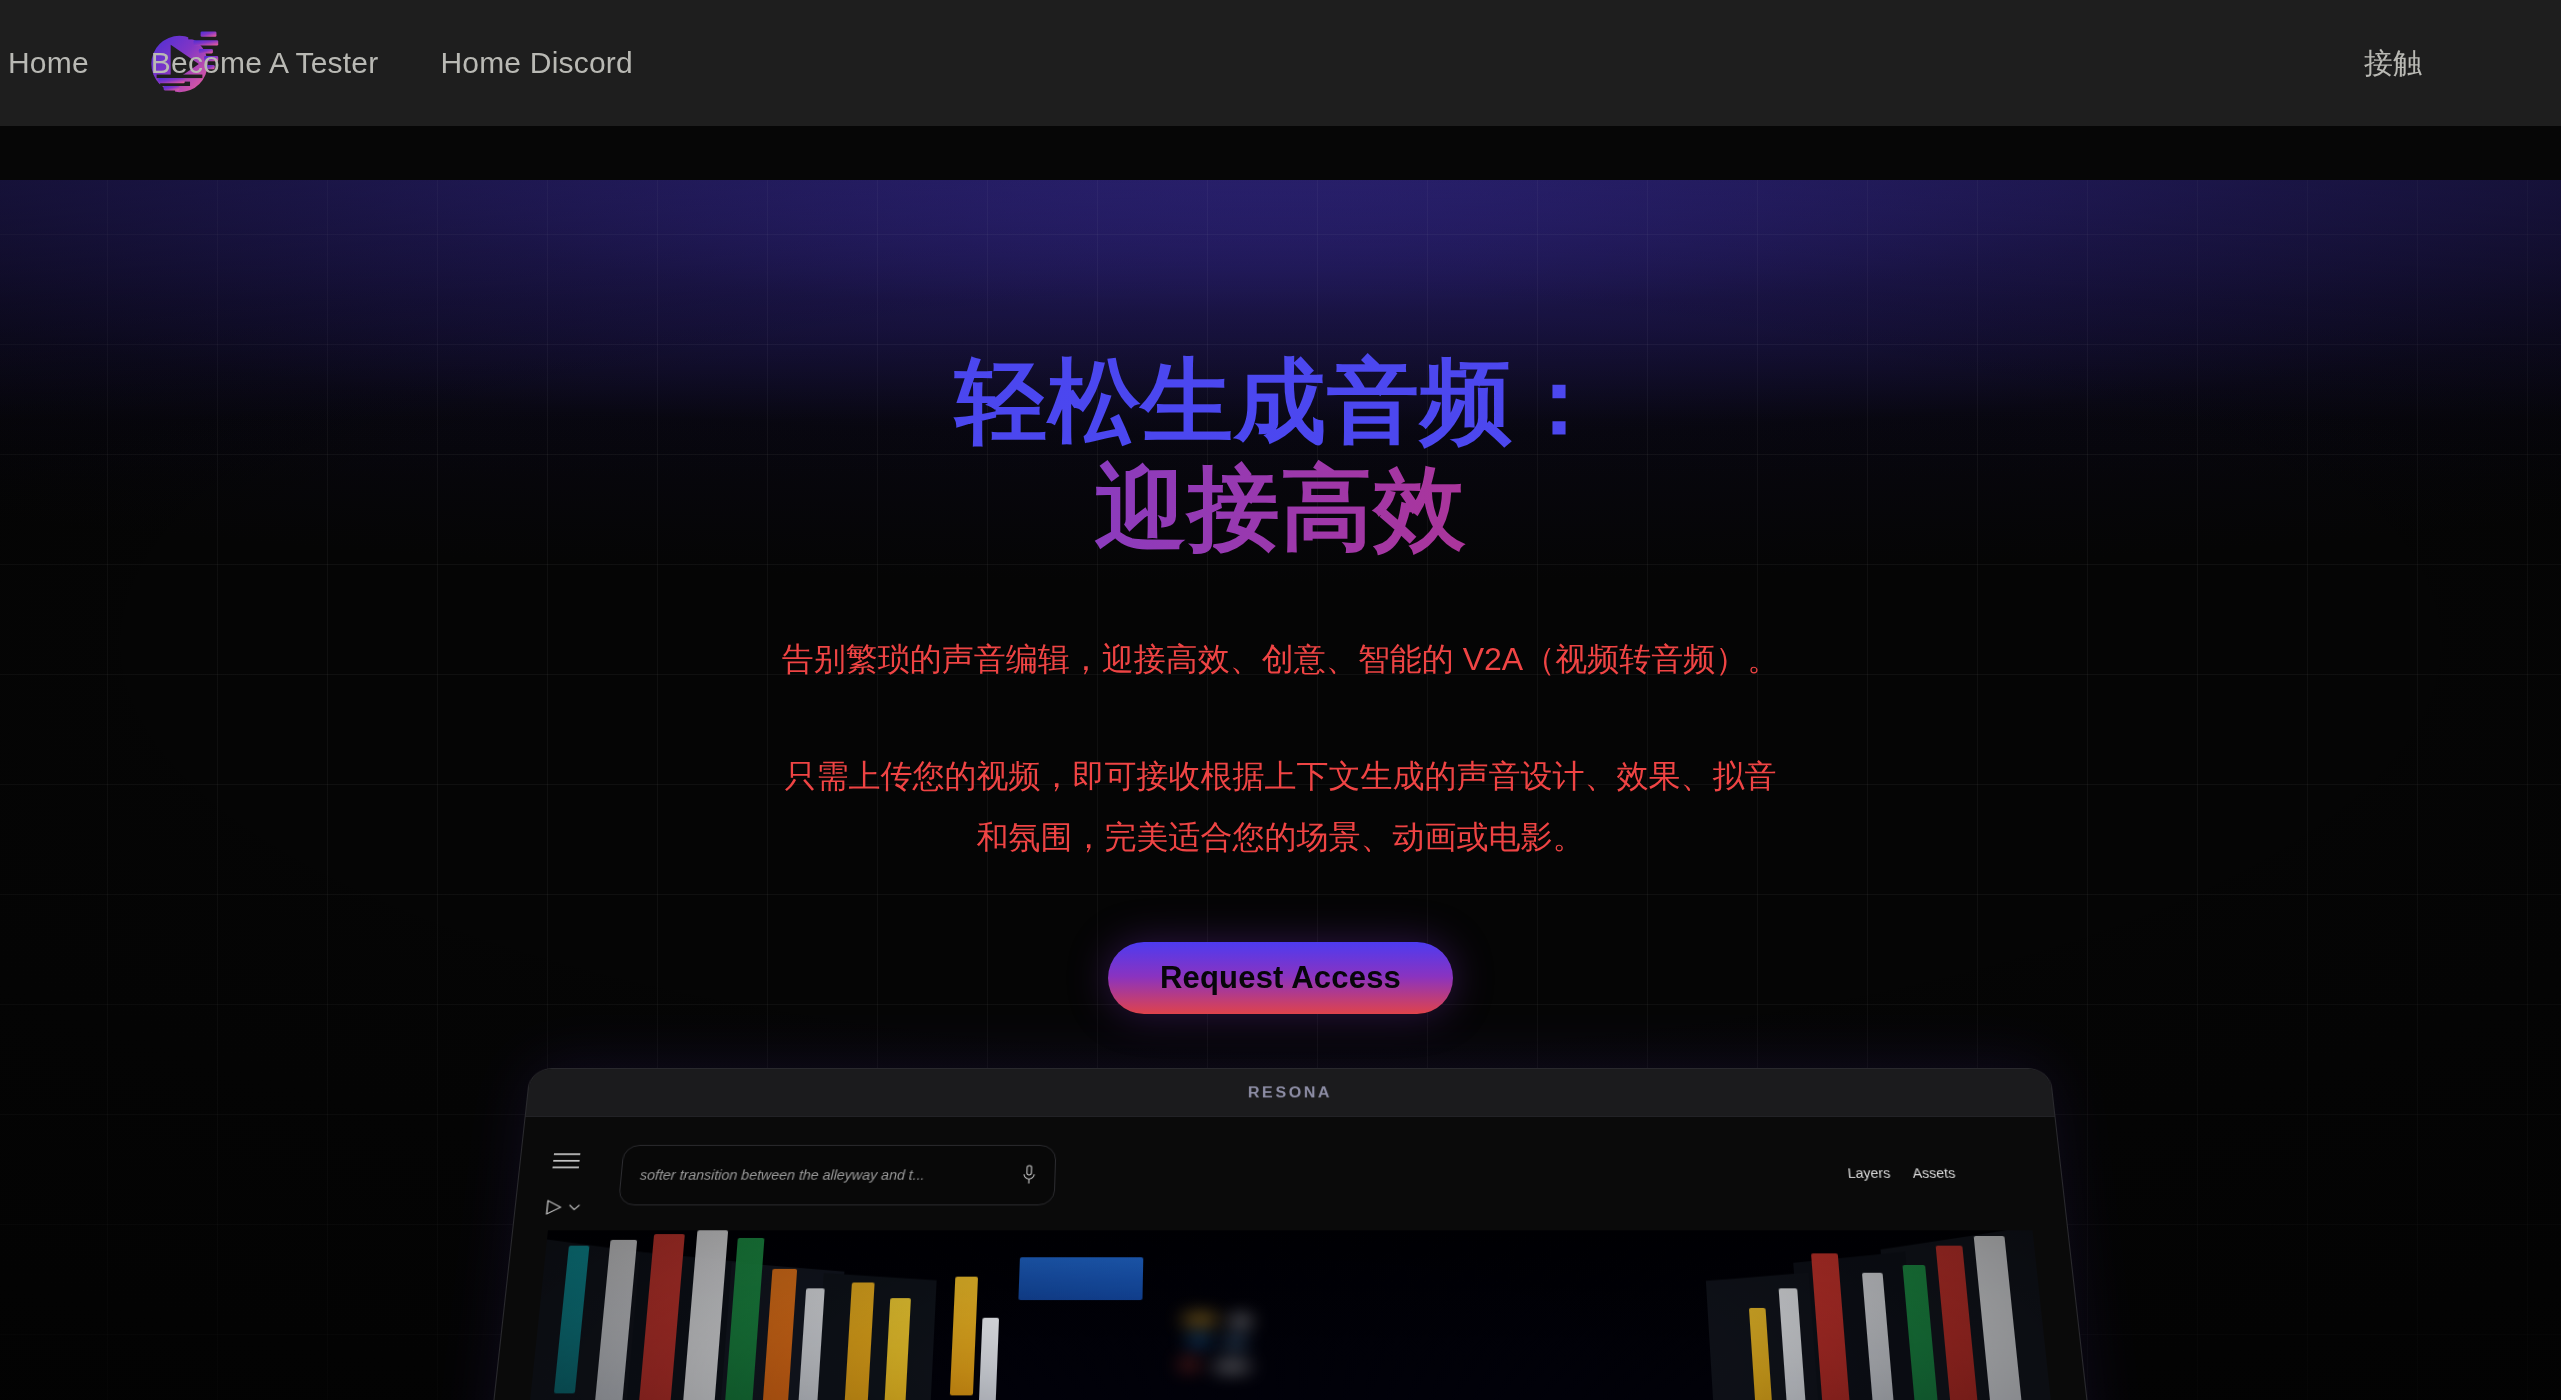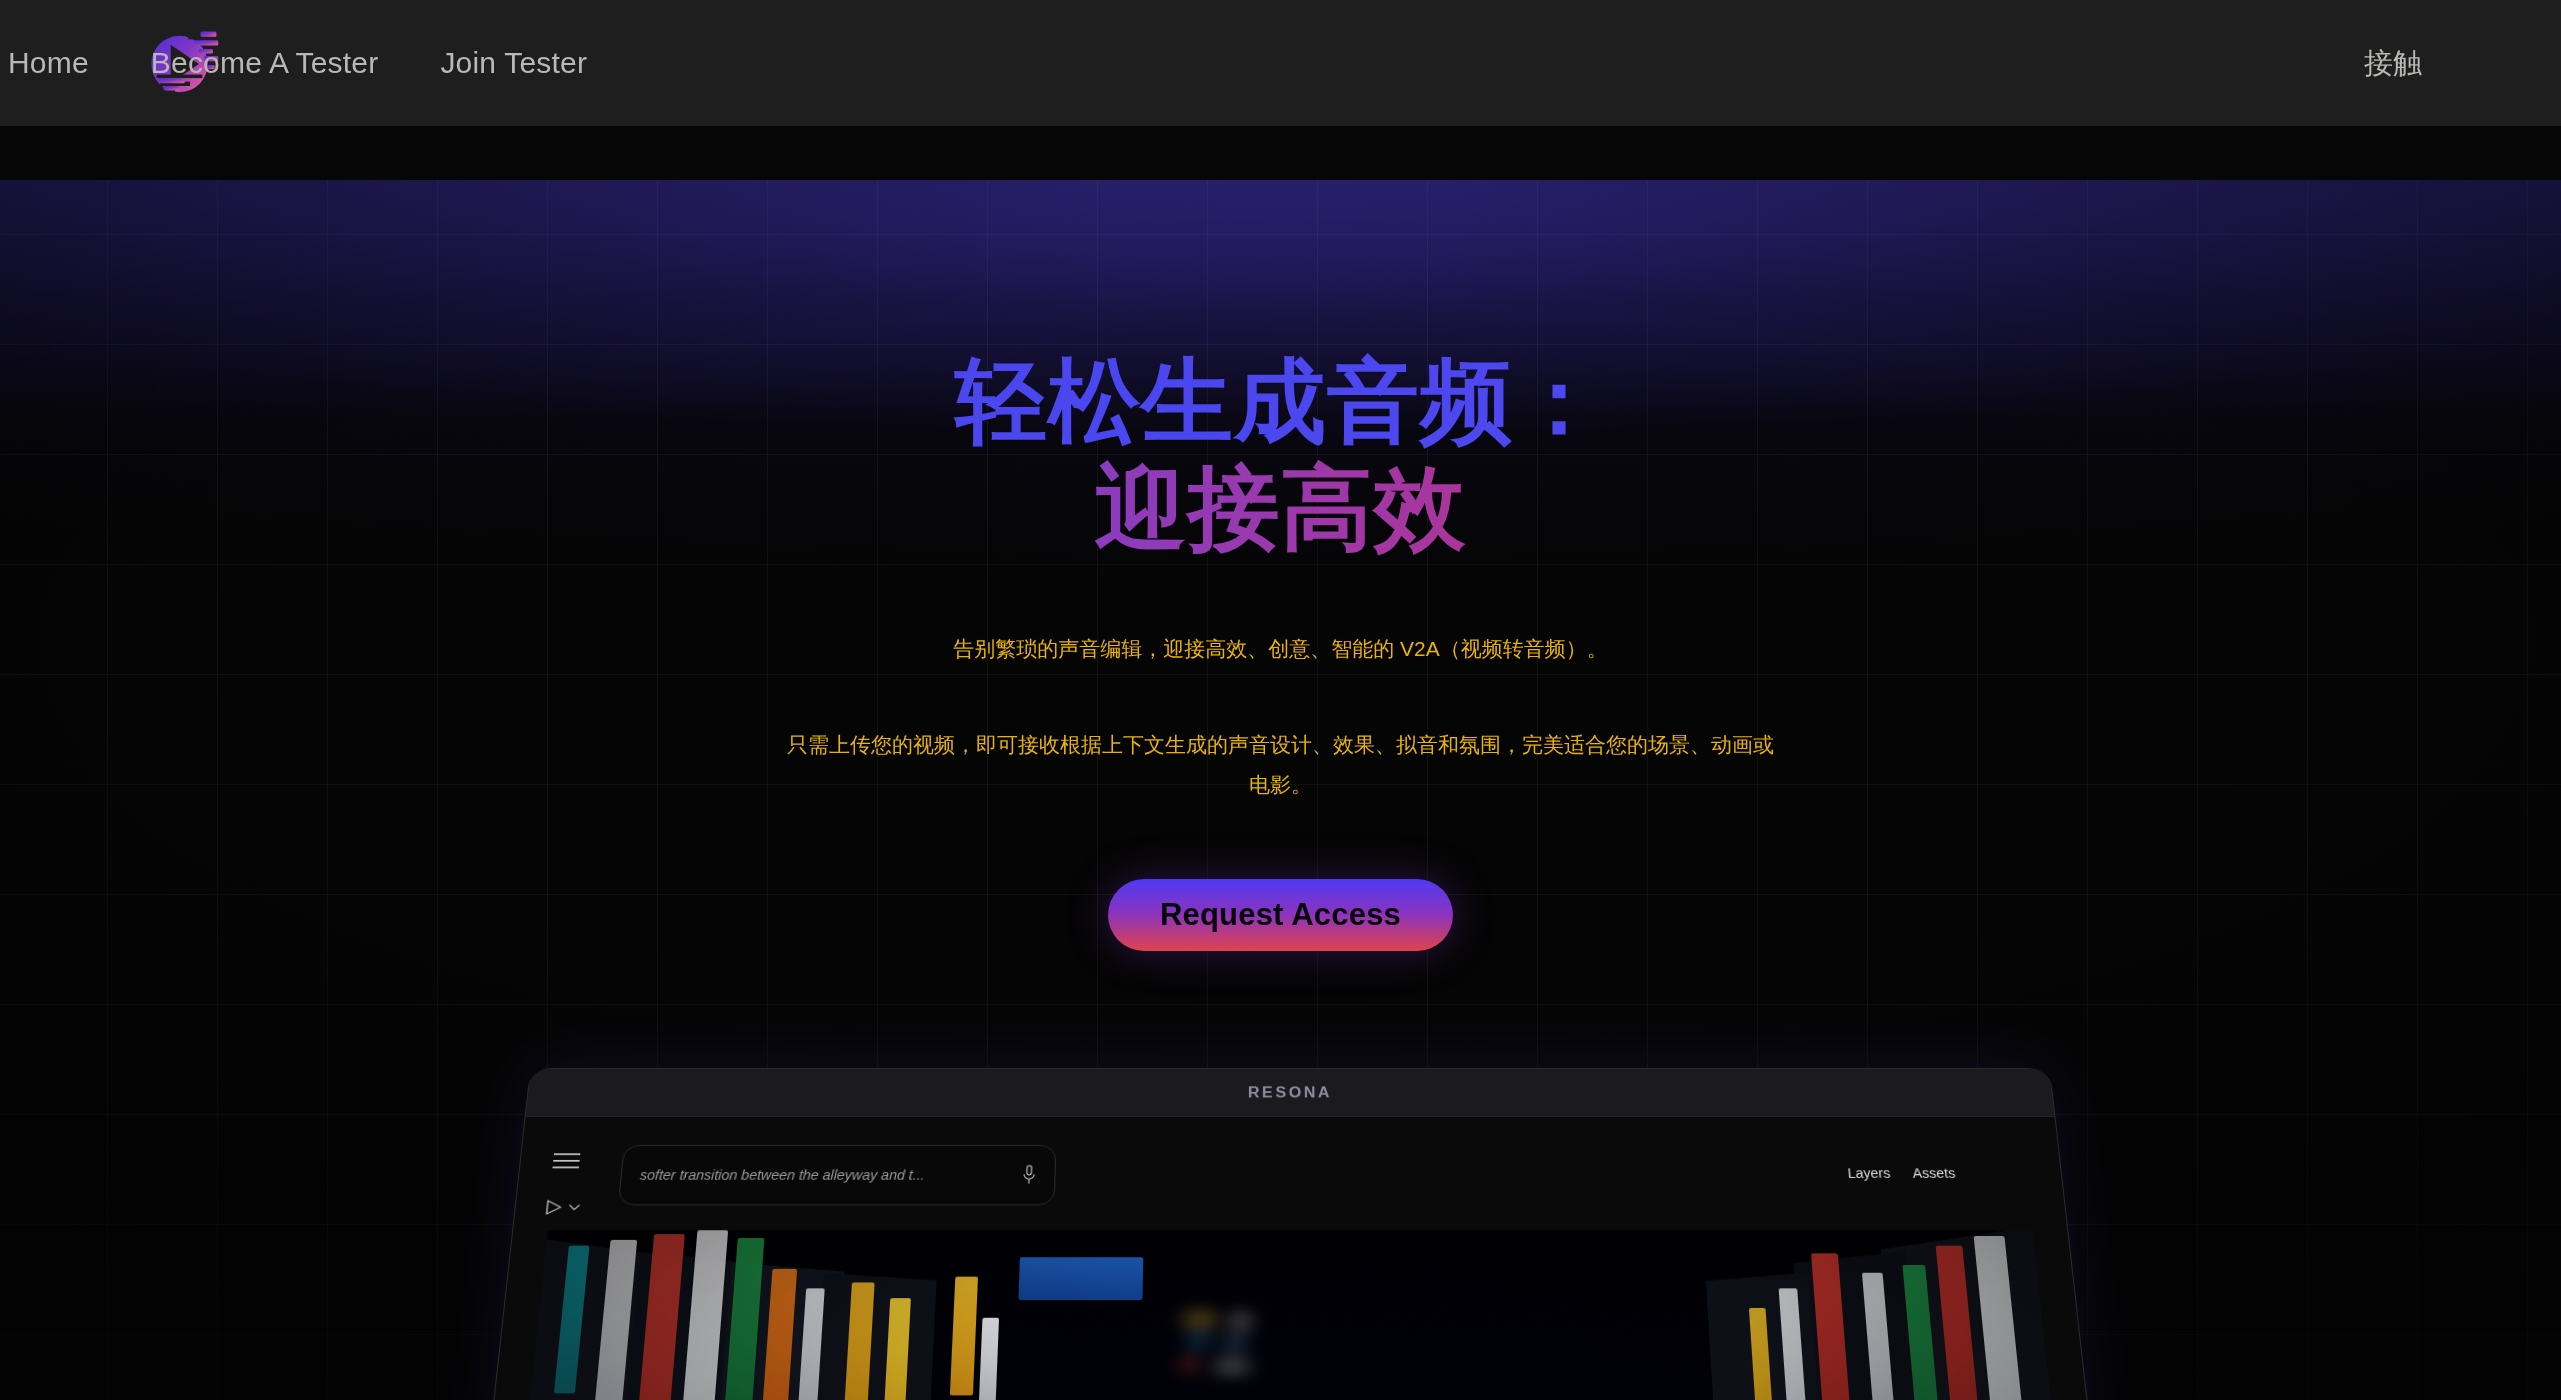--- a/index.html
+++ b/index.html
@@ -139,22 +139,22 @@
     background:linear-gradient(96deg, #4f46f2 0%, #7640d6 33%, #b5338f 62%, #e03a3a 100%);
     -webkit-background-clip:text;
     background-clip:text;
     color:transparent;
   }
 
   .subcopy {
     margin:0 auto;
     margin-top:68px;
     width:1000px;
-    color:#eab308;
-    font-size:21px;
+    color:#ef4444;
+    font-size:32px;
     line-height:1.9;
   }
   .subcopy p + p { margin-top:56px; }
 
   .cta-wrap { margin-top:74px; }
   .cta-button {
     display:inline-block;
     padding:0 52px;
     height:72px; line-height:72px;
     border-radius:40px;
@@ -313,21 +313,21 @@
         <rect x="74" y="41" width="16" height="6" rx="1.5" fill="url(#lg)"></rect>
         <rect x="76" y="51" width="10" height="5" rx="1.5" fill="url(#lg)"></rect>
         <rect x="22" y="66" width="30" height="6" rx="1.5" fill="url(#lg)"></rect>
         <rect x="28" y="75" width="18" height="5" rx="1.5" fill="url(#lg)"></rect>
       </svg>
     </div>
 
     <div class="nav-center">
       <span class="nav-link">Home</span>
       <span class="nav-link">Become A Tester</span>
-      <span class="nav-link">Join Tester</span>
+      <span class="nav-link">Home Discord</span>
     </div>
 
     <div class="nav-right">
       <span class="nav-link-cjk">接触</span>
     </div>
   </div>
 
   <div class="nav-gap"></div>
 
   <div class="hero">

